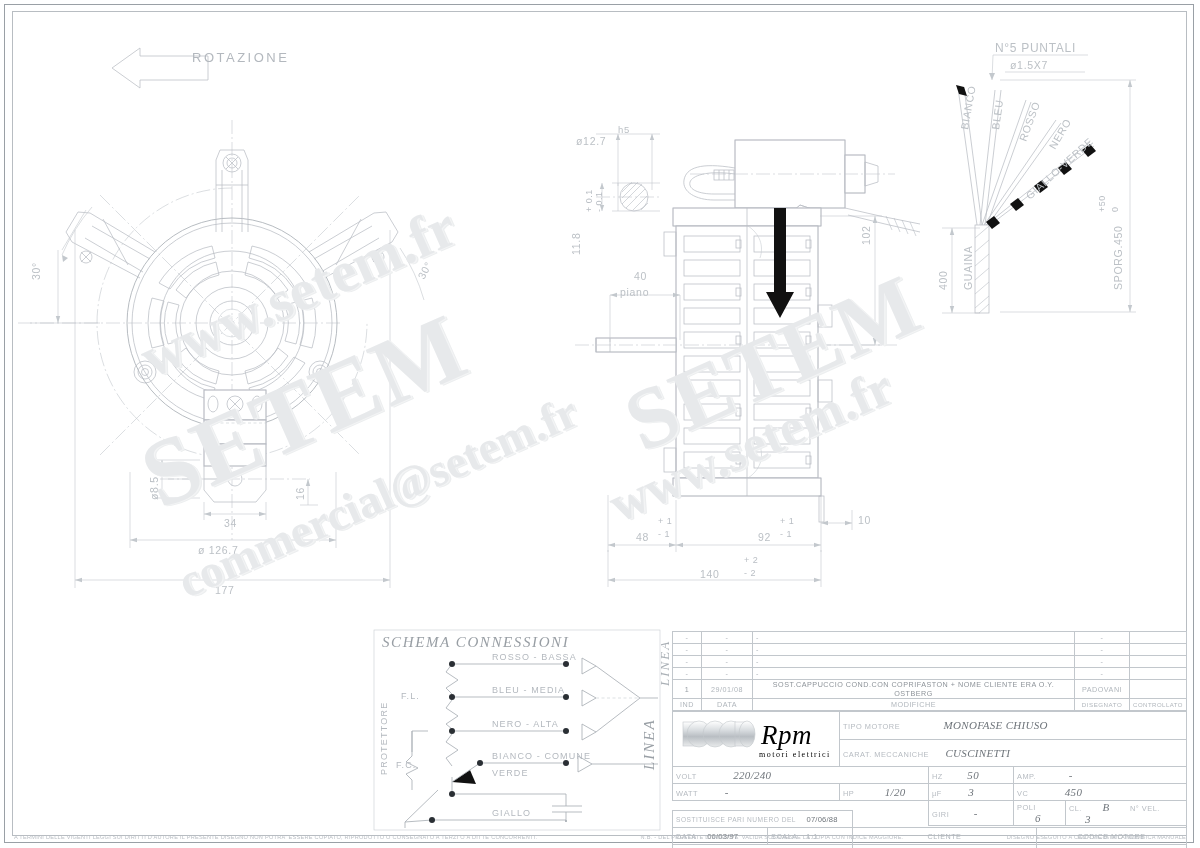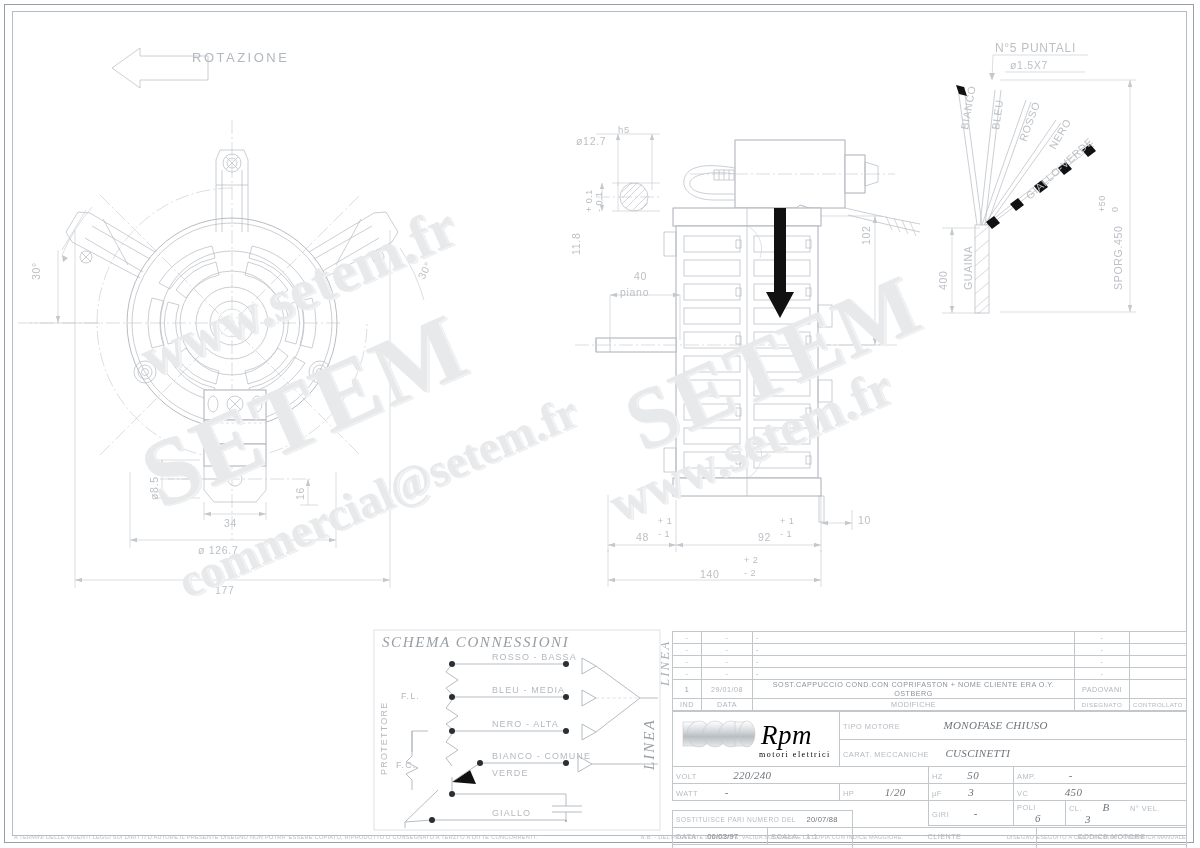--- a/index.html
+++ b/index.html
@@ -674,21 +674,21 @@
         </td>
       </tr>
     </tbody>
       </table>
 
     <table style="margin-top:-16px;">
       <tbody>
           <tr>
         <td colspan="2" style="width:166px;height:16px;">
           <span class="lbl" style="font-size:6.6px;">SOSTITUISCE PARI NUMERO DEL</span>
-          <span class="val-bold" style="margin-left:8px;">20/07/88</span>
+          <span class="val-bold" style="margin-left:8px;">07/06/88</span>
         </td>
         <td colspan="3" style="border:none;padding:0;"></td>
       </tr>
       <tr>
         <td style="width:88px;height:16px;">
           <span class="lbl">DATA</span>
           <span class="val-bold" style="margin-left:8px;">06/03/97</span>
         </td>
         <td style="width:78px;">
           <span class="lbl">SCALA</span>

